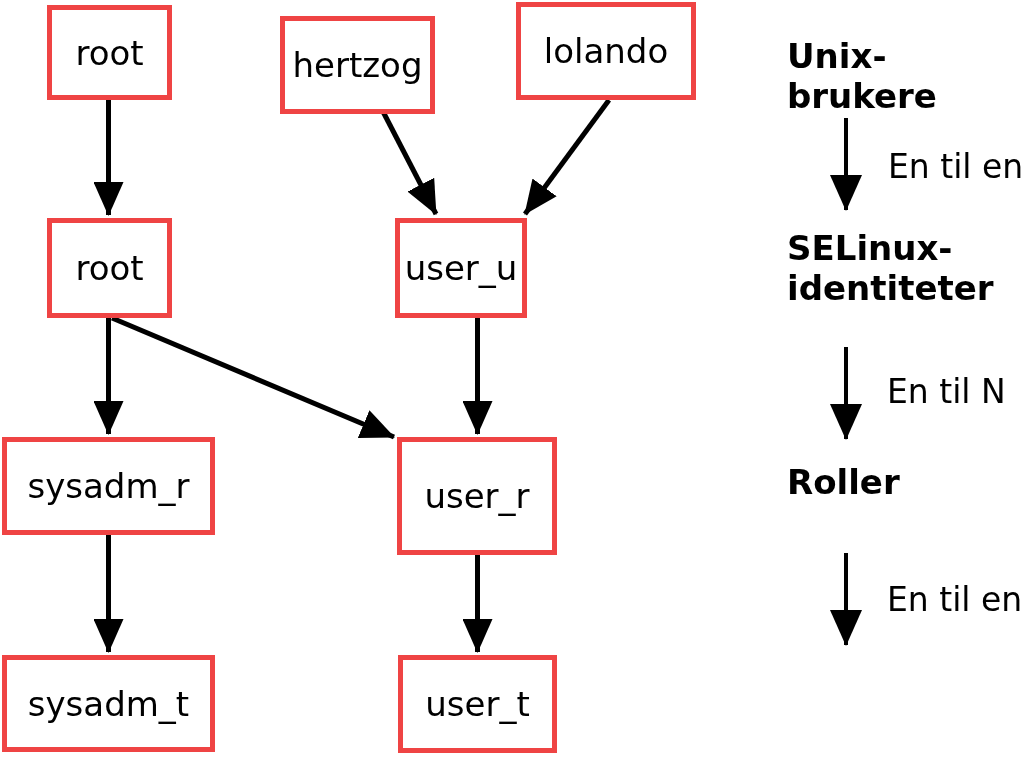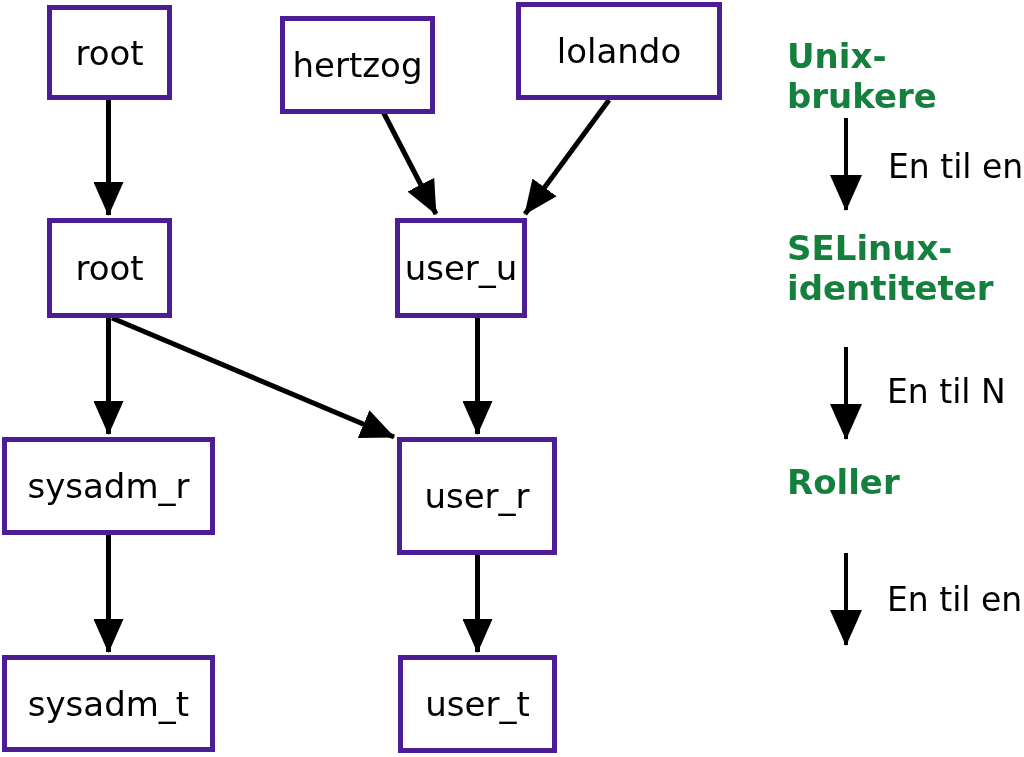--- a/index.html
+++ b/index.html
@@ -15,36 +15,36 @@
   }
   .edges {
     position: absolute;
     left: 0; top: 0;
     width: 1024px; height: 757px;
   }
   .edges line { stroke: #000000; stroke-width: 5; }
   .edges line.legend-arrow { stroke-width: 4; }
   .node {
     position: absolute;
-    border: 5px solid #4c1d95;
+    border: 5px solid #ef4444;
     background: #ffffff;
     display: flex;
     align-items: center;
     justify-content: center;
     font-size: 34px;
     line-height: 1;
     color: #000000;
   }
   .legend-level {
     position: absolute;
     font-size: 34px;
     font-weight: bold;
     line-height: 1.18;
     white-space: pre-line;
-    color: #15803d;
+    color: #000000;
   }
   .legend-relation {
     position: absolute;
     font-size: 33px;
     font-weight: normal;
     line-height: 1.2;
     color: #000000;
   }
 </style>
 </head>
@@ -71,21 +71,21 @@
     <line x1="108.5" y1="535" x2="108.5" y2="652" marker-end="url(#arrowhead)"></line>
     <line x1="477.5" y1="535" x2="477.5" y2="652" marker-end="url(#arrowhead)"></line>
 
     <line class="legend-arrow" x1="846" y1="118" x2="846" y2="210" marker-end="url(#arrowhead-legend)"></line>
     <line class="legend-arrow" x1="846" y1="347" x2="846" y2="439" marker-end="url(#arrowhead-legend)"></line>
     <line class="legend-arrow" x1="846" y1="553" x2="846" y2="645" marker-end="url(#arrowhead-legend)"></line>
   </svg>
 
   <div class="node" style="left:47px; top:5px; width:125px; height:95px;">root</div>
   <div class="node" style="left:280px; top:16px; width:155px; height:98px;">hertzog</div>
-  <div class="node" style="left:516px; top:2px; width:206px; height:98px;">lolando</div>
+  <div class="node" style="left:516px; top:2px; width:180px; height:98px;">lolando</div>
 
   <div class="node" style="left:47px; top:218px; width:125px; height:100px;">root</div>
   <div class="node" style="left:395px; top:218px; width:132px; height:100px;">user_u</div>
 
   <div class="node" style="left:2px; top:437px; width:213px; height:98px;">sysadm_r</div>
   <div class="node" style="left:397px; top:437px; width:160px; height:118px;">user_r</div>
 
   <div class="node" style="left:398px; top:655px; width:159px; height:98px;">user_t</div>
   <div class="node" style="left:2px; top:655px; width:213px; height:97px;">sysadm_t</div>
 

